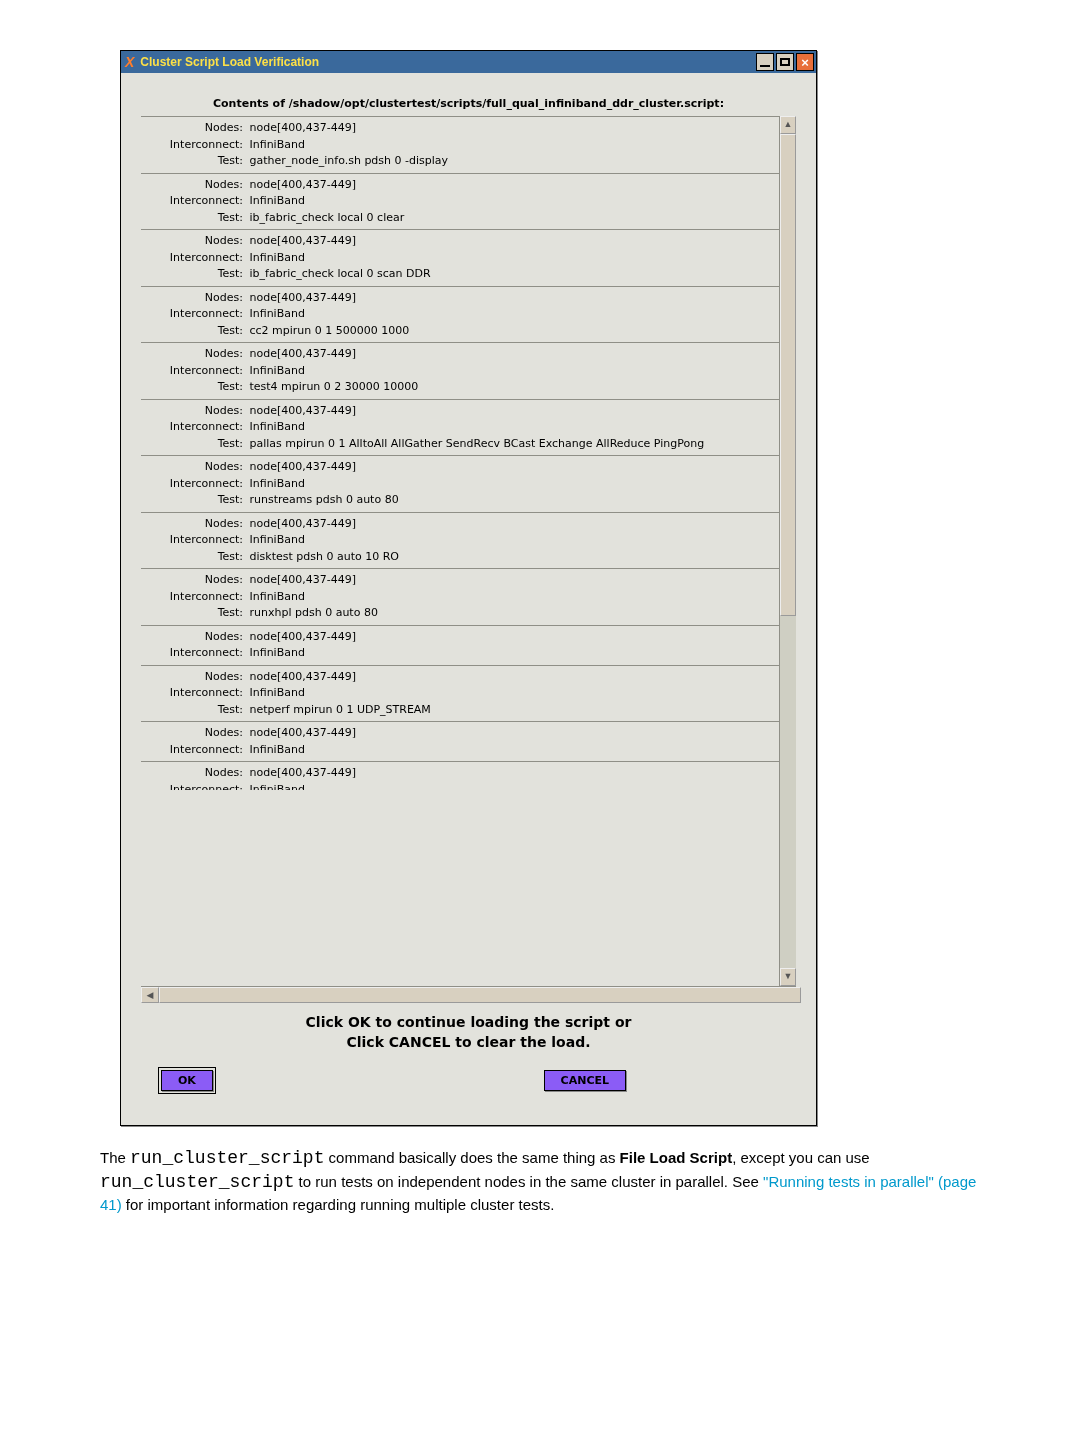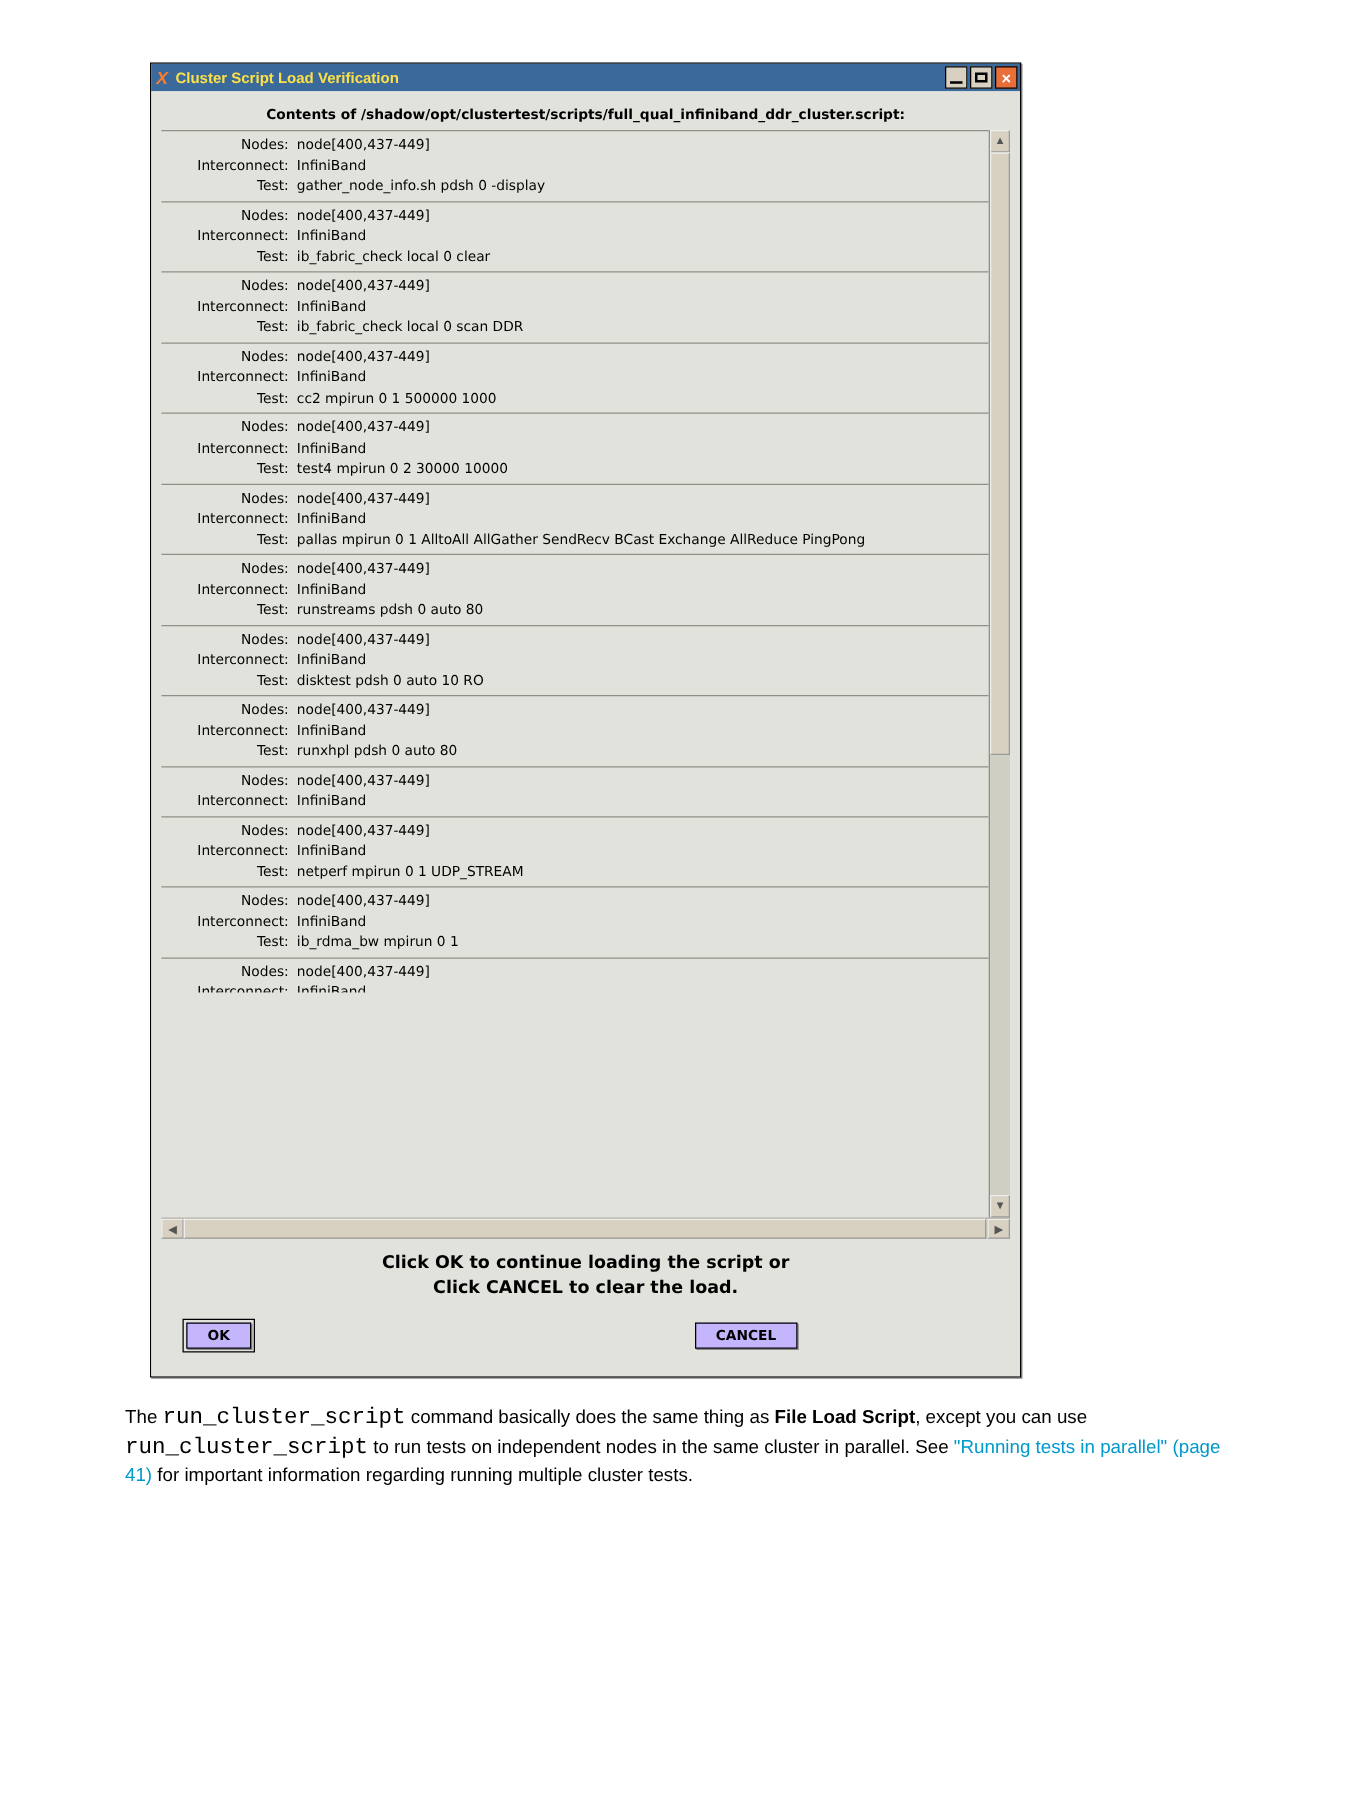--- a/index.html
+++ b/index.html
@@ -61,21 +61,21 @@
     align-items: center;
     justify-content: center;
     font-size: 10px;
     font-weight: bold;
     box-sizing: border-box;
   }
   .tb-btn.min::after { content: ""; display:block; width:10px; height:2px; background:#000; margin-top:8px;}
   .tb-btn.max::after { content: ""; display:block; width:10px; height:8px; border:2px solid #000; box-sizing:border-box;}
   .tb-btn.close { background:#e86f3a; color:#fff; font-size:13px; line-height:1;}
   .window-inner {
-    padding: 8px;
+    padding: 20px;
     background: #e2e2dc;
   }
   .content-header {
     text-align: center;
     font-weight: bold;
     font-size: 11px;
     padding: 4px 0 6px 0;
     font-family: "DejaVu Sans", Arial, sans-serif;
   }
   .scroll-area {
@@ -164,21 +164,21 @@
   .btn-row {
     display: flex;
     justify-content: space-between;
     padding: 0 170px 14px 10px;
   }
   .dlg-btn {
     font-family: "DejaVu Sans", Arial, sans-serif;
     font-size: 11px;
     font-weight: bold;
     padding: 3px 16px;
-    background: #c4b5fd;
+    background: #8b5cf6;
     border: 1px solid #000;
     box-shadow: 1px 1px 0 #888;
   }
   .dlg-btn.ok {
     outline: 1px solid #000;
     outline-offset: 2px;
     margin-left: 10px;
   }
   .body-text {
     margin-top: 20px;
@@ -270,21 +270,20 @@
               <div><span class="lbl">Interconnect:</span> InfiniBand</div>
             </div>
             <div class="entry">
               <div><span class="lbl">Nodes:</span> node[400,437-449]</div>
               <div><span class="lbl">Interconnect:</span> InfiniBand</div>
               <div><span class="lbl">Test:</span> netperf mpirun 0 1 UDP_STREAM</div>
             </div>
             <div class="entry">
               <div><span class="lbl">Nodes:</span> node[400,437-449]</div>
               <div><span class="lbl">Interconnect:</span> InfiniBand</div>
-              <div><span class="lbl">Test:</span> ib_rdma_bw mpirun 0 1</div>
             </div>
             <div class="entry">
               <div><span class="lbl">Nodes:</span> node[400,437-449]</div>
               <div style="overflow:hidden;height:8px;"><span class="lbl">Interconnect:</span> InfiniBand</div>
             </div>
           </div>
         <div class="vscroll">
           <div class="arrow">▲</div>
           <div class="track">
               <div class="thumb"></div>

